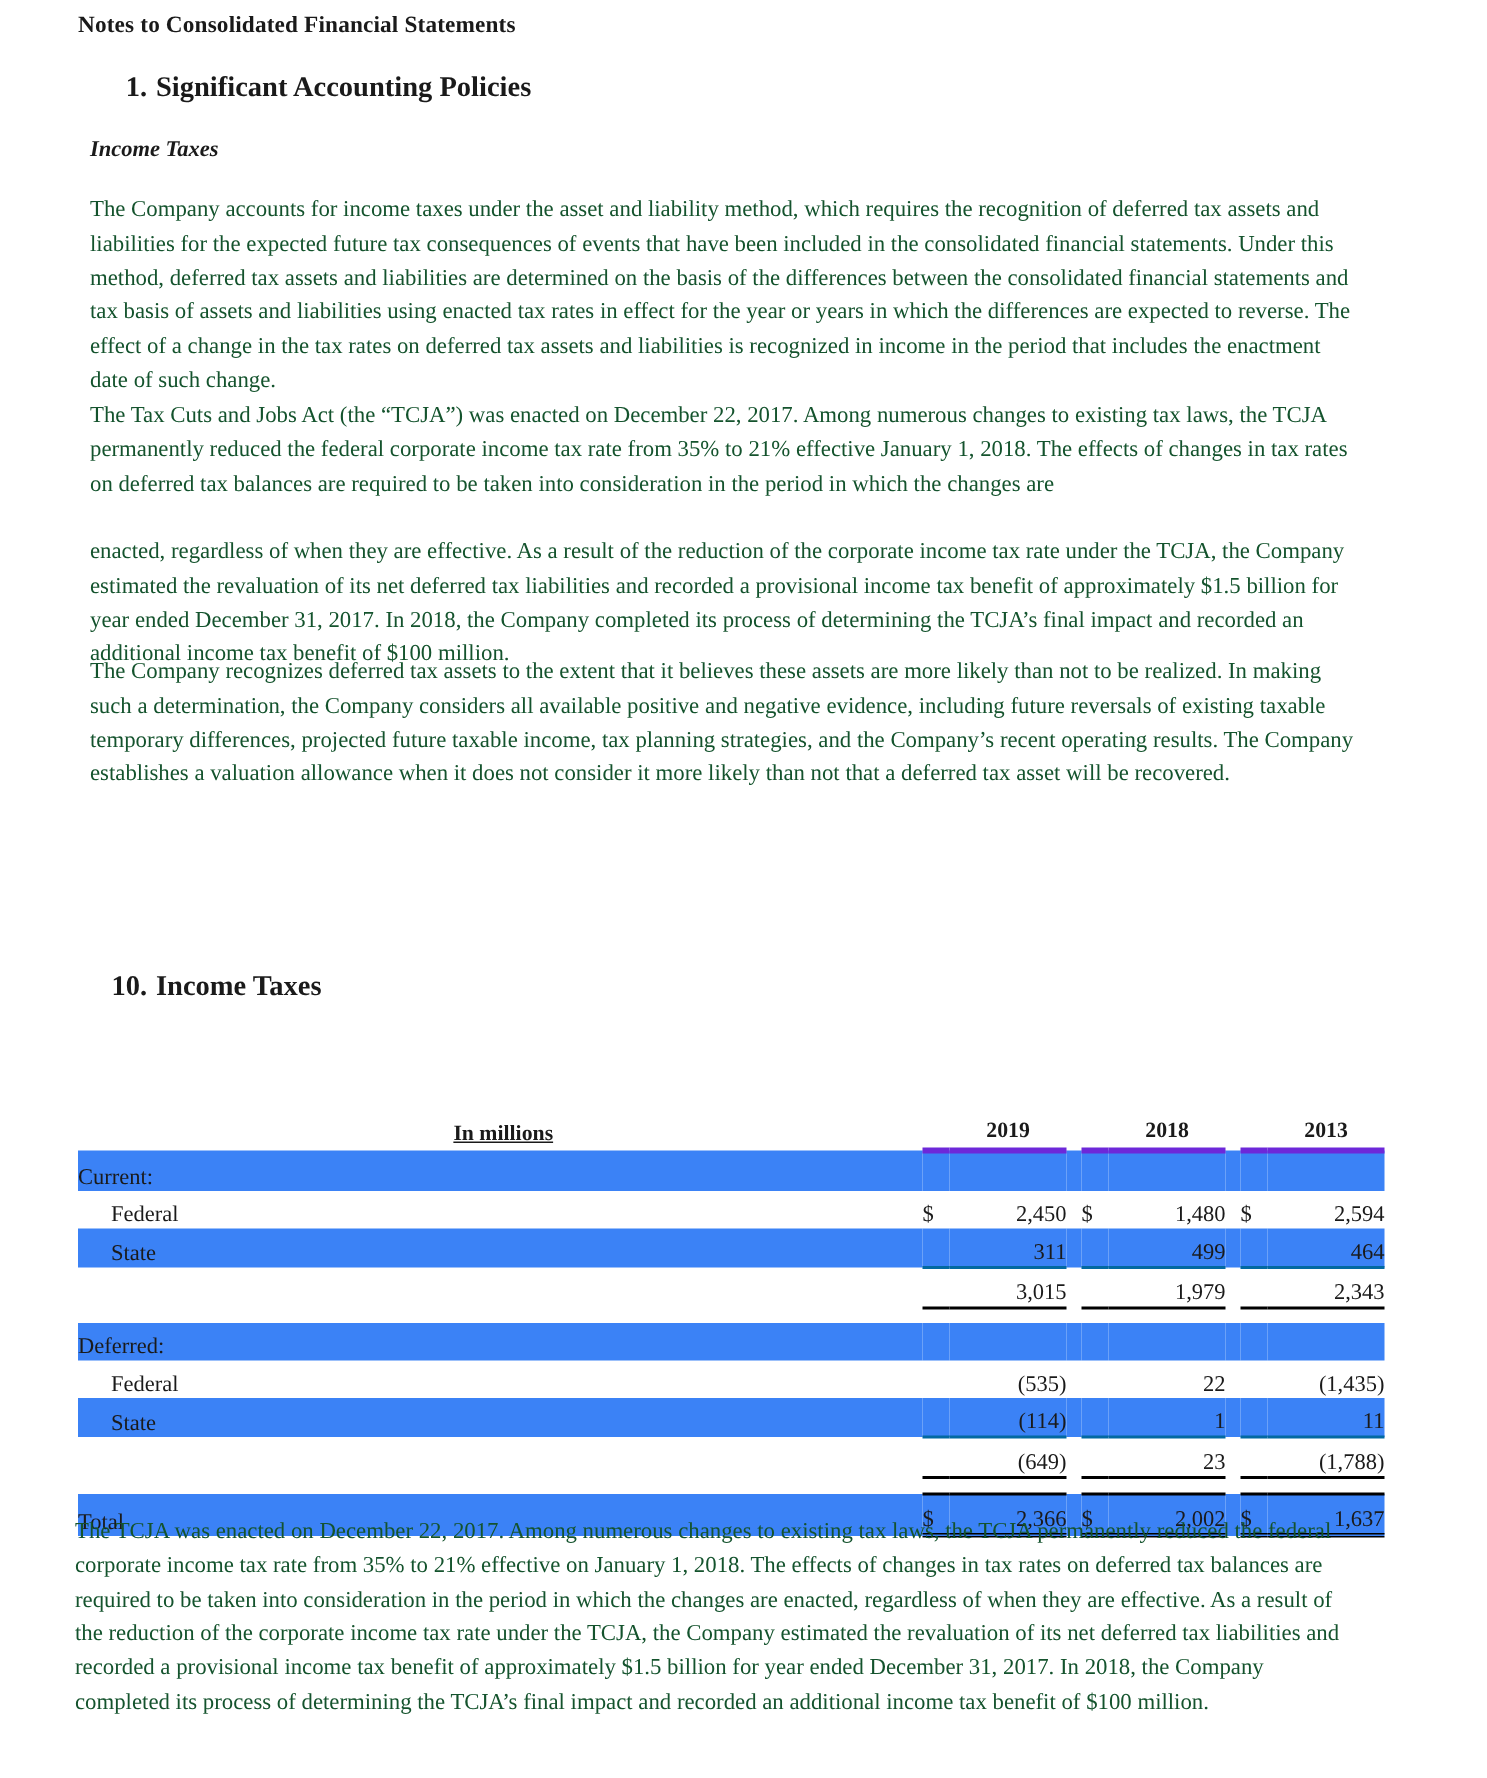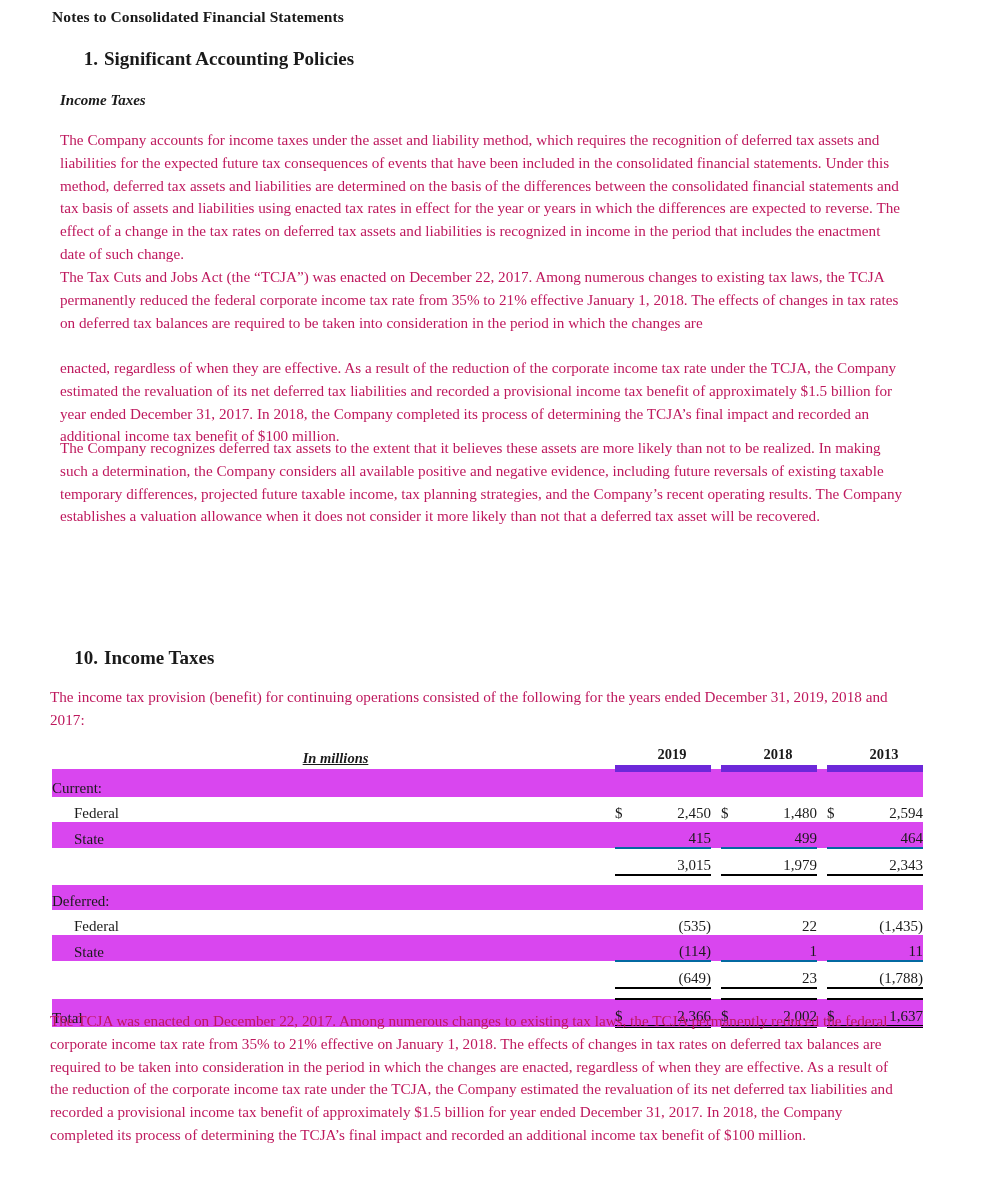--- a/index.html
+++ b/index.html
@@ -49,21 +49,21 @@
     font-weight: bold;
     font-style: italic;
   }
 
   
   .para {
     position: absolute;
     font-size: 15.2px;
     line-height: 22.8px;
     text-align: left;
-    color: #be185d;
+    color: #14532d;
   }
   .para.block1 { left: 60px; width: 845px; }
   .para.block2 { left: 50px; width: 855px; }
 
   
   .tbl-wrap {
     position: absolute;
     left: 52px;
     top: 738px;
     width: 851px;
@@ -93,37 +93,36 @@
   .cur {
     text-align: left;
     padding-left: 2px;
   }
   .num {
     text-align: right;
     padding-right: 6px;
     white-space: nowrap;
   }
 
-  tr.shaded td { background: #d946ef; }
+  tr.shaded td { background: #3b82f6; }
 
   
-  td.rule-bottom  { border-bottom: 7px solid #6d28d9; }
+  td.rule-bottom  { border-bottom: 4px solid #6d28d9; }
   td.rule-both    { border-top: 2px solid #0369a1; border-bottom: 2px solid #000; }
   td.rule-double  { border-top: 2px solid #000; border-bottom: 3px double #000; }
 
   tr.hdr td {
     font-weight: bold;
     text-align: center;
     font-size: 14.5px;
     padding-bottom: 2px;
   }
   tr.hdr td.c-num { text-align: center; padding-right: 0; }
   .inmillions {
     font-weight: bold;
-    font-style: italic;
     text-decoration: underline;
     font-size: 14.5px;
     padding-left: 4px;
   }
   tr.spacer td { height: 9px; }
 </style>
 </head>
 <body>
 
 <div class="page">
@@ -141,21 +140,20 @@
   <div class="para block1" style="top:266px;">The Tax Cuts and Jobs Act (the “TCJA”) was enacted on December 22, 2017. Among numerous changes to existing tax laws, the TCJA permanently reduced the federal corporate income tax rate from 35% to 21% effective January 1, 2018. The effects of changes in tax rates on deferred tax balances are required to be taken into consideration in the period in which the changes are</div>
 
   <div class="para block1" style="top:357px;">enacted, regardless of when they are effective. As a result of the reduction of the corporate income tax rate under the TCJA, the Company estimated the revaluation of its net deferred tax liabilities and recorded a provisional income tax benefit of approximately $1.5 billion for year ended December 31, 2017. In 2018, the Company completed its process of determining the TCJA’s final impact and recorded an additional income tax benefit of $100 million.</div>
 
   <div class="para block1" style="top:437px;">The Company recognizes deferred tax assets to the extent that it believes these assets are more likely than not to be realized. In making such a determination, the Company considers all available positive and negative evidence, including future reversals of existing taxable temporary differences, projected future taxable income, tax planning strategies, and the Company’s recent operating results. The Company establishes a valuation allowance when it does not consider it more likely than not that a deferred tax asset will be recovered.</div>
 
   <div class="note-heading" style="top:647px;">
     <span class="num">10.</span><span>Income Taxes</span>
   </div>
 
-  <div class="para block2" style="top:686px;">The income tax provision (benefit) for continuing operations consisted of the following for the years ended December 31, 2019, 2018 and 2017:</div>
 
   <div class="tbl-wrap">
     <table class="fin">
       <colgroup>
         <col class="c-label">
           <col class="c-cur">
           <col class="c-num">
           <col class="c-gap">
         <col class="c-cur">
           <col class="c-num">
@@ -195,21 +193,21 @@
             <td class="c-gap"></td>
             <td class="c-cur cur ">$</td>
             <td class="c-num num ">1,480</td>
             <td class="c-gap"></td>
             <td class="c-cur cur ">$</td>
             <td class="c-num num ">2,594</td>
           </tr>
           <tr class="shaded">
             <td class="c-label lbl ind">State</td>
             <td class="c-cur cur "></td>
-            <td class="c-num num ">415</td>
+            <td class="c-num num ">311</td>
             <td class="c-gap"></td>
             <td class="c-cur cur "></td>
             <td class="c-num num ">499</td>
             <td class="c-gap"></td>
             <td class="c-cur cur "></td>
             <td class="c-num num ">464</td>
           </tr>
           <tr>
             <td class="c-label lbl"></td>
             <td class="c-cur cur rule-both"></td>

